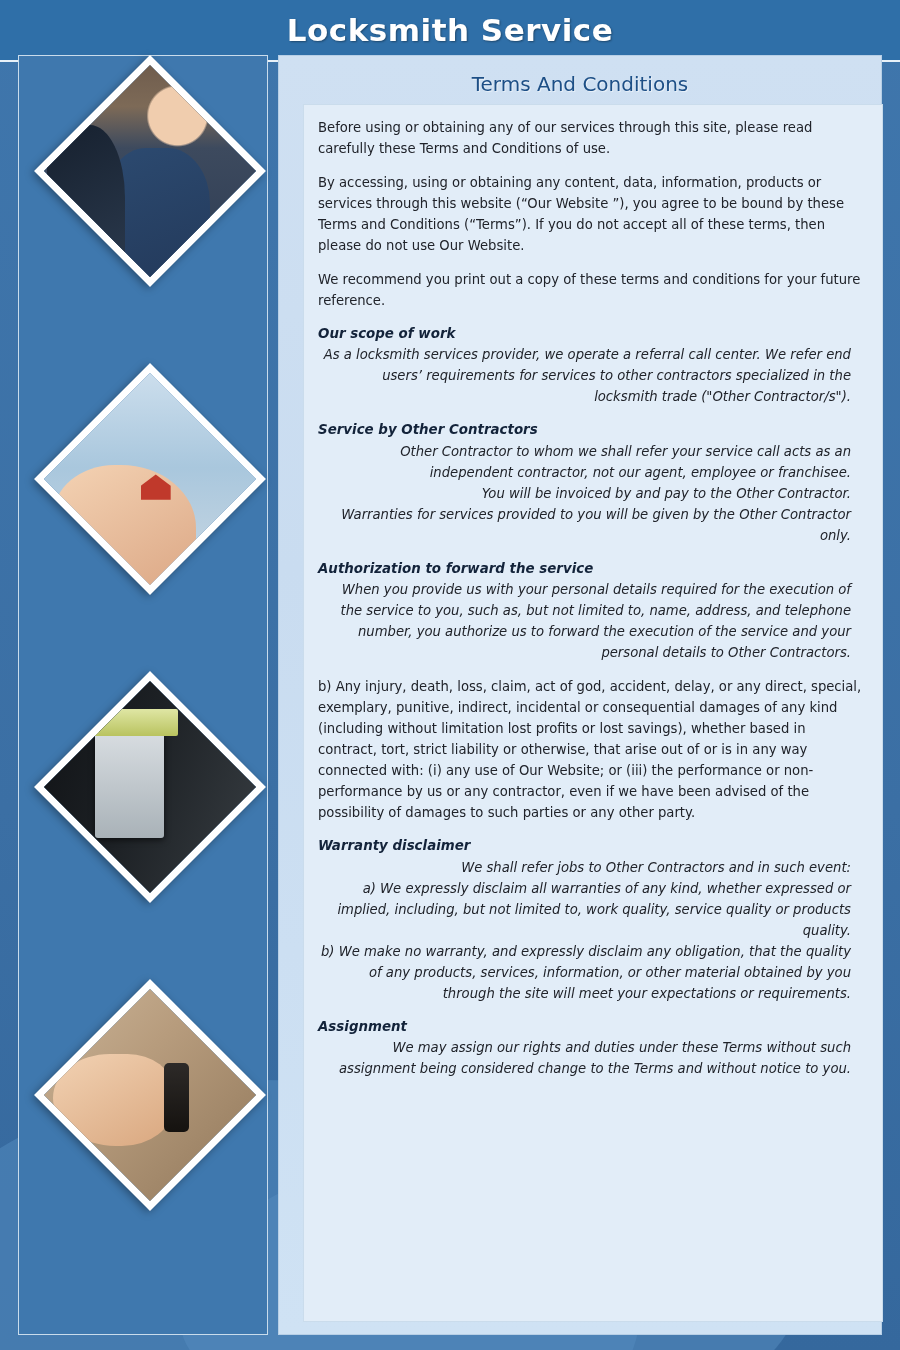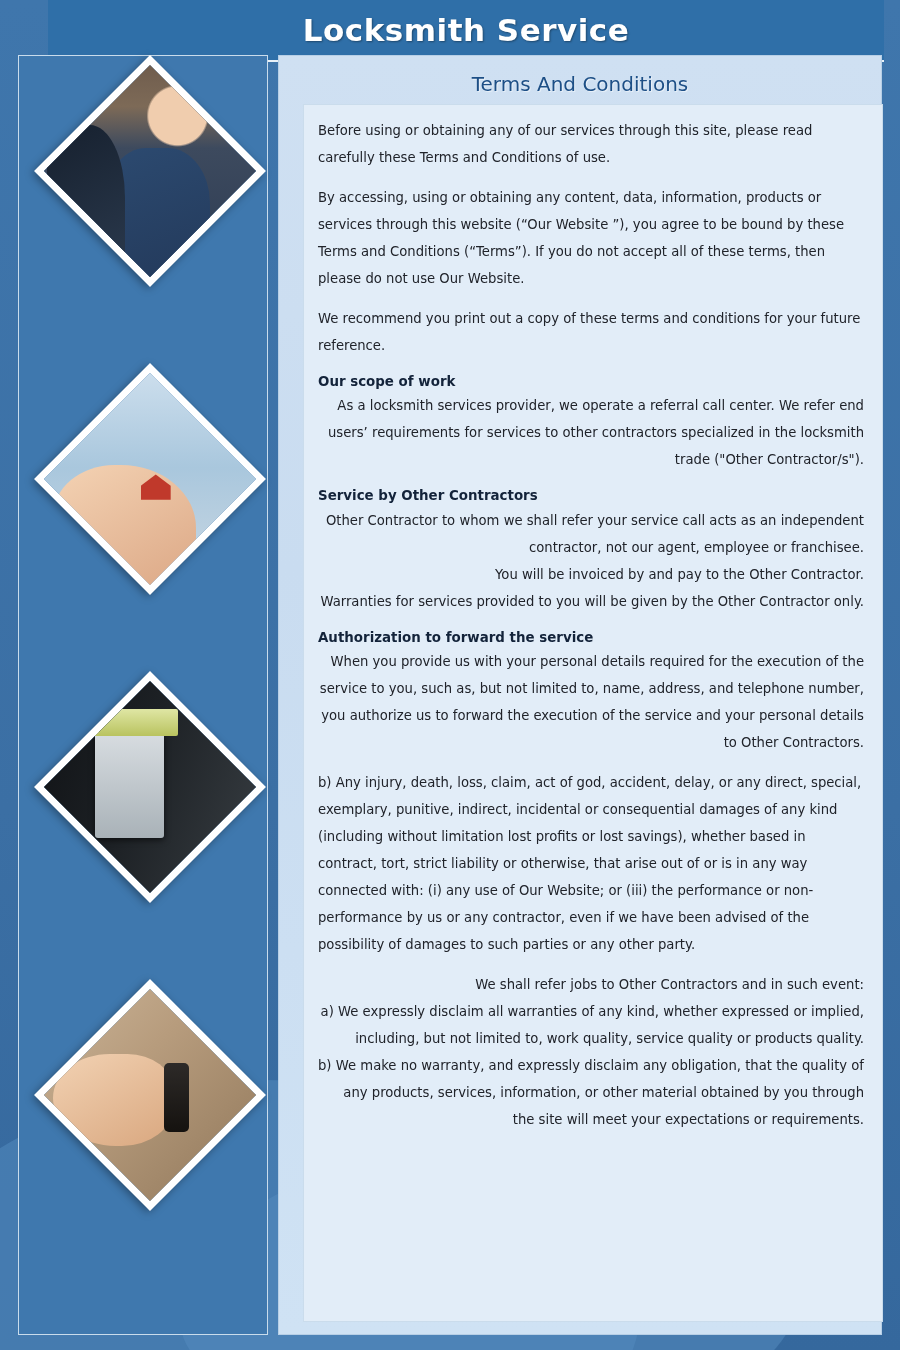--- a/index.html
+++ b/index.html
@@ -39,26 +39,25 @@
     bottom: -90px;
     background: #548bbe;
     border-radius: 55% 45% 50% 50% / 60% 50% 50% 40%;
     opacity: .55;
   }
 
   
   .header {
     position: absolute;
     top: 0; left: 0;
-    width: 836px;
+    width: 900px;
     height: 62px;
     background: #2f6fa8;
     border-bottom: 2px solid #e8f1f8;
     box-sizing: border-box;
-    margin-left: 48px;
   }
   .header-title {
     position: absolute;
     left: 0; right: 0;
     top: 12px;
     text-align: center;
     color: #ffffff;
     font-size: 31px;
     font-weight: bold;
     letter-spacing: .5px;
@@ -222,33 +221,33 @@
     height: 1218px;
     background: #e2edf8;
     border: 1px solid #cadcec;
     box-sizing: border-box;
     padding: 12px 14px 10px 14px;
     overflow: hidden;
   }
   .para {
     color: #20232a;
     font-size: 13.2px;
-    line-height: 27px;
+    line-height: 21px;
     margin: 0 0 13px 0;
     text-align: left;
   }
   .para:last-child { margin-bottom: 0; }
   .section-head {
     color: #13233a;
     font-size: 13.4px;
     font-weight: bold;
     line-height: 19.4px;
     margin: 0 0 1px 0;
   }
-  .block { margin: 0 4px 13px 0; }
+  .block { margin: 0 17px 13px 0; font-style: italic; }
   .block .para { margin: 0; text-align: right; }
 </style>
 </head>
 <body>
 
 <div class="page">
   <div class="swoosh-a"></div>
   <div class="swoosh-b"></div>
 
   <div class="header">
@@ -301,20 +300,25 @@
       <div class="block">
         <div class="section-head">Authorization to forward the service</div>
         <p class="para">When you provide us with your personal details required for the execution of the service to you, such as, but not limited to, name, address, and telephone number, you authorize us to forward the execution of the service and your personal details to Other Contractors.</p>
       </div>
 
 
 
       <p class="para">b) Any injury, death, loss, claim, act of god, accident, delay, or any direct, special, exemplary, punitive, indirect, incidental or consequential damages of any kind (including without limitation lost profits or lost savings), whether based in contract, tort, strict liability or otherwise, that arise out of or is in any way connected with: (i) any use of Our Website; or (iii) the performance or non-performance by us or any contractor, even if we have been advised of the possibility of damages to such parties or any other party.</p>
 
       <div class="block">
+        <div class="section-head">Warranty disclaimer</div>
         <p class="para" style="white-space: pre-line;">We shall refer jobs to Other Contractors and in such event:
 a) We expressly disclaim all warranties of any kind, whether expressed or implied, including, but not limited to, work quality, service quality or products quality.
 b) We make no warranty, and expressly disclaim any obligation, that the quality of any products, services, information, or other material obtained by you through the site will meet your expectations or requirements.</p>
       </div>
 
+      <div class="block">
+        <div class="section-head">Assignment</div>
+        <p class="para">We may assign our rights and duties under these Terms without such assignment being considered change to the Terms and without notice to you.</p>
+      </div>
     </div>
   </div>
 </div>
 
 </body></html>

